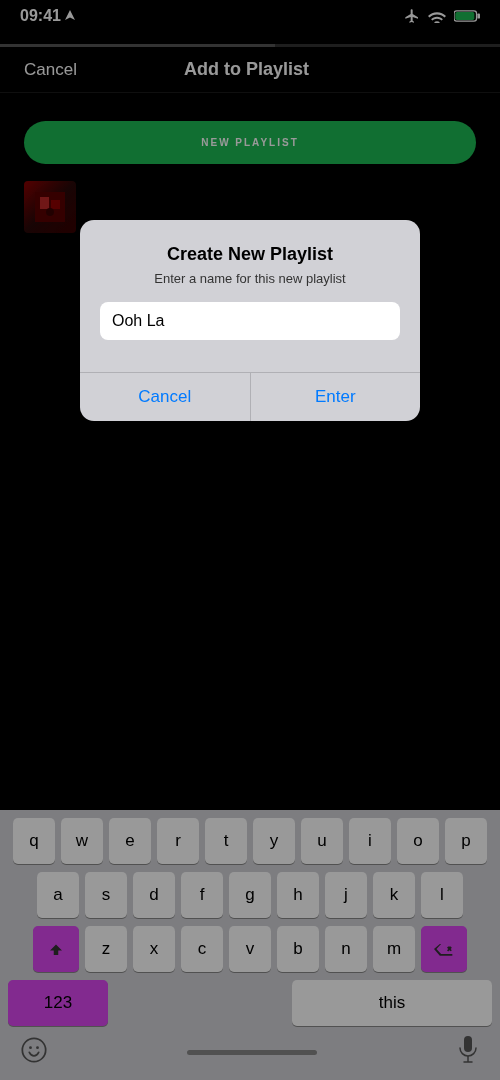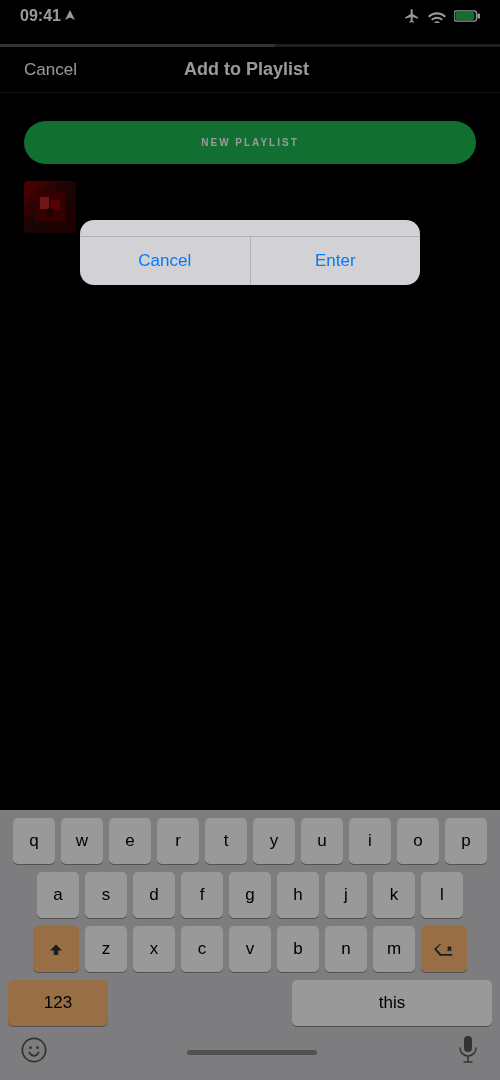--- a/index.html
+++ b/index.html
@@ -208,21 +208,21 @@
       color: #000;
       cursor: pointer;
       box-shadow: 0 1px 0 #888;
       font-weight: 400;
       min-width: 32px;
       flex: 1;
       max-width: 42px;
     }
 
     .key.dark {
-      background: #fdba74;
+      background: #d946ef;
       color: #000;
     }
 
     .key.wide {
       max-width: 100px;
       min-width: 80px;
     }
 
     .key.space-key {
       max-width: 200px;
@@ -297,20 +297,25 @@
         <rect x="5" y="5" width="9" height="12" fill="#ff4444" opacity="0.6"></rect>
         <rect x="16" y="8" width="9" height="9" fill="#cc0000" opacity="0.5"></rect>
         <circle cx="15" cy="20" r="4" fill="#3a0000"></circle>
       </svg>
     </div>
   </div>
 </div>
 
 <div class="modal-overlay">
   <div class="modal">
+    <div class="modal-body">
+      <div class="modal-title">Create New Playlist</div>
+      <div class="modal-subtitle">Enter a name for this new playlist</div>
+      <input class="modal-input" type="text" value="Ooh La" style="">
+    </div>
     <div class="modal-divider"></div>
     <div class="modal-actions">
       <button class="modal-action-btn">Cancel</button>
       <button class="modal-action-btn">Enter</button>
     </div>
   </div>
 </div>
 
 <div class="keyboard" style="position:absolute; bottom:0; left:0; right:0;">
 

